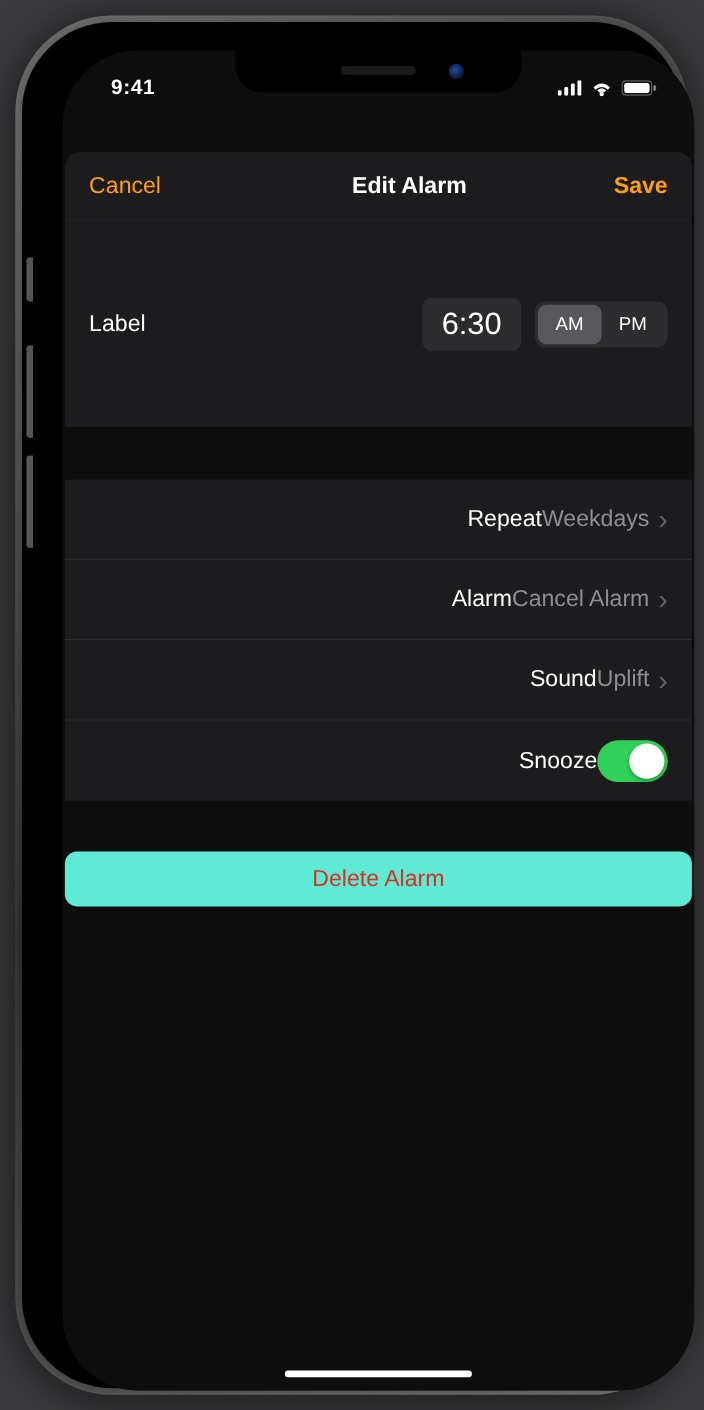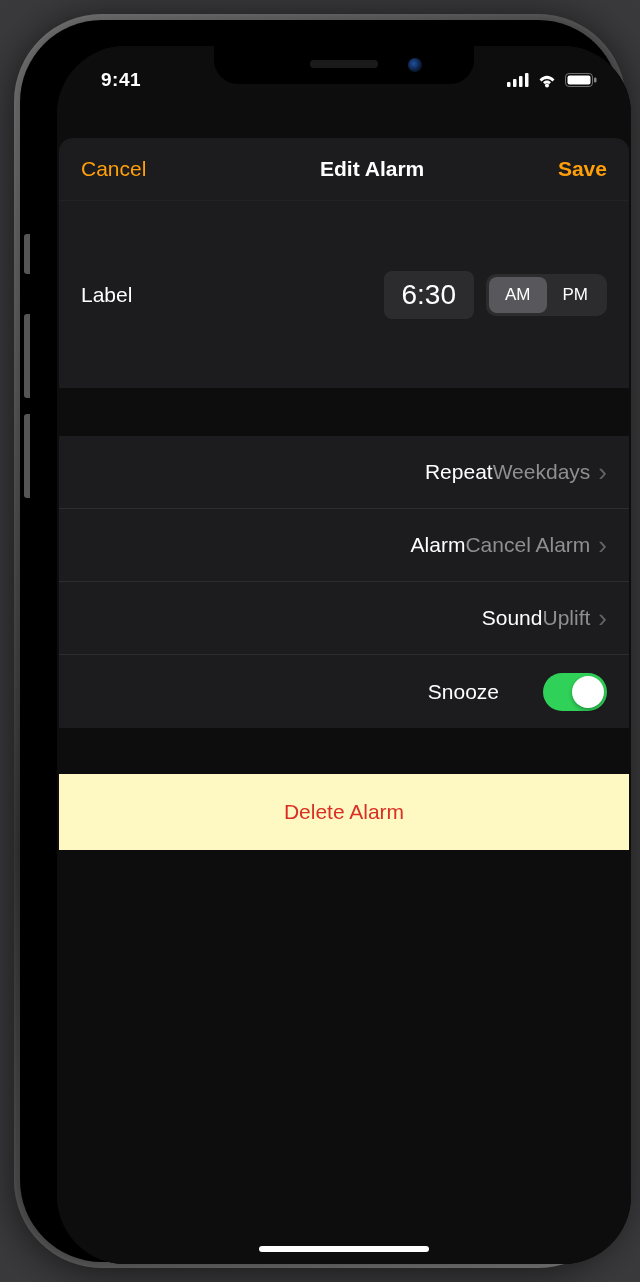--- a/index.html
+++ b/index.html
@@ -129,40 +129,40 @@
       margin:48px 2px 0 2px;
       background:#1c1c1e;
       border-radius:0;
     }
     .row {
       height:73px;
       display:flex; align-items:center; justify-content:flex-end;
       padding:0 22px;
       border-bottom:0.5px solid rgba(255,255,255,.08);
     }
-    .row:last-child{border-bottom:none;gap:44px;}
+    .row:last-child{border-bottom:none;}
     .row .left-lbl{ color:#fff; font-size:21px; }
     .row .right-side{ display:flex; align-items:center; gap:8px; color:#8e8e93; font-size:21px;}
     .chev { color:#636366; font-size:26px; font-weight:300; }
 
     .toggle {
       width:64px; height:38px; background:#30d158; border-radius:19px; position:relative;
     }
     .toggle .knob{
       position:absolute; right:3px; top:3px; width:32px; height:32px; background:#fff; border-radius:50%;
       box-shadow:0 2px 4px rgba(0,0,0,.3);
     }
 
     .big-gap{height:46px;}
 
     .delete-section{
       margin:0 2px;
-      background:#fef9c3;
-      height:76px;
-      display:flex; align-items:center; justify-content:center;
+      background:#5eead4;
+      height:50px;
+      display:flex; align-items:center; justify-content:center;border-radius:11px;
     }
     .delete-label{ color:#d93025; font-size:21px; }
 
     svg{display:block;}
   </style>
 </head>
 <body>
 
 <div class="chassis">
   <div class="side-l1"></div>

